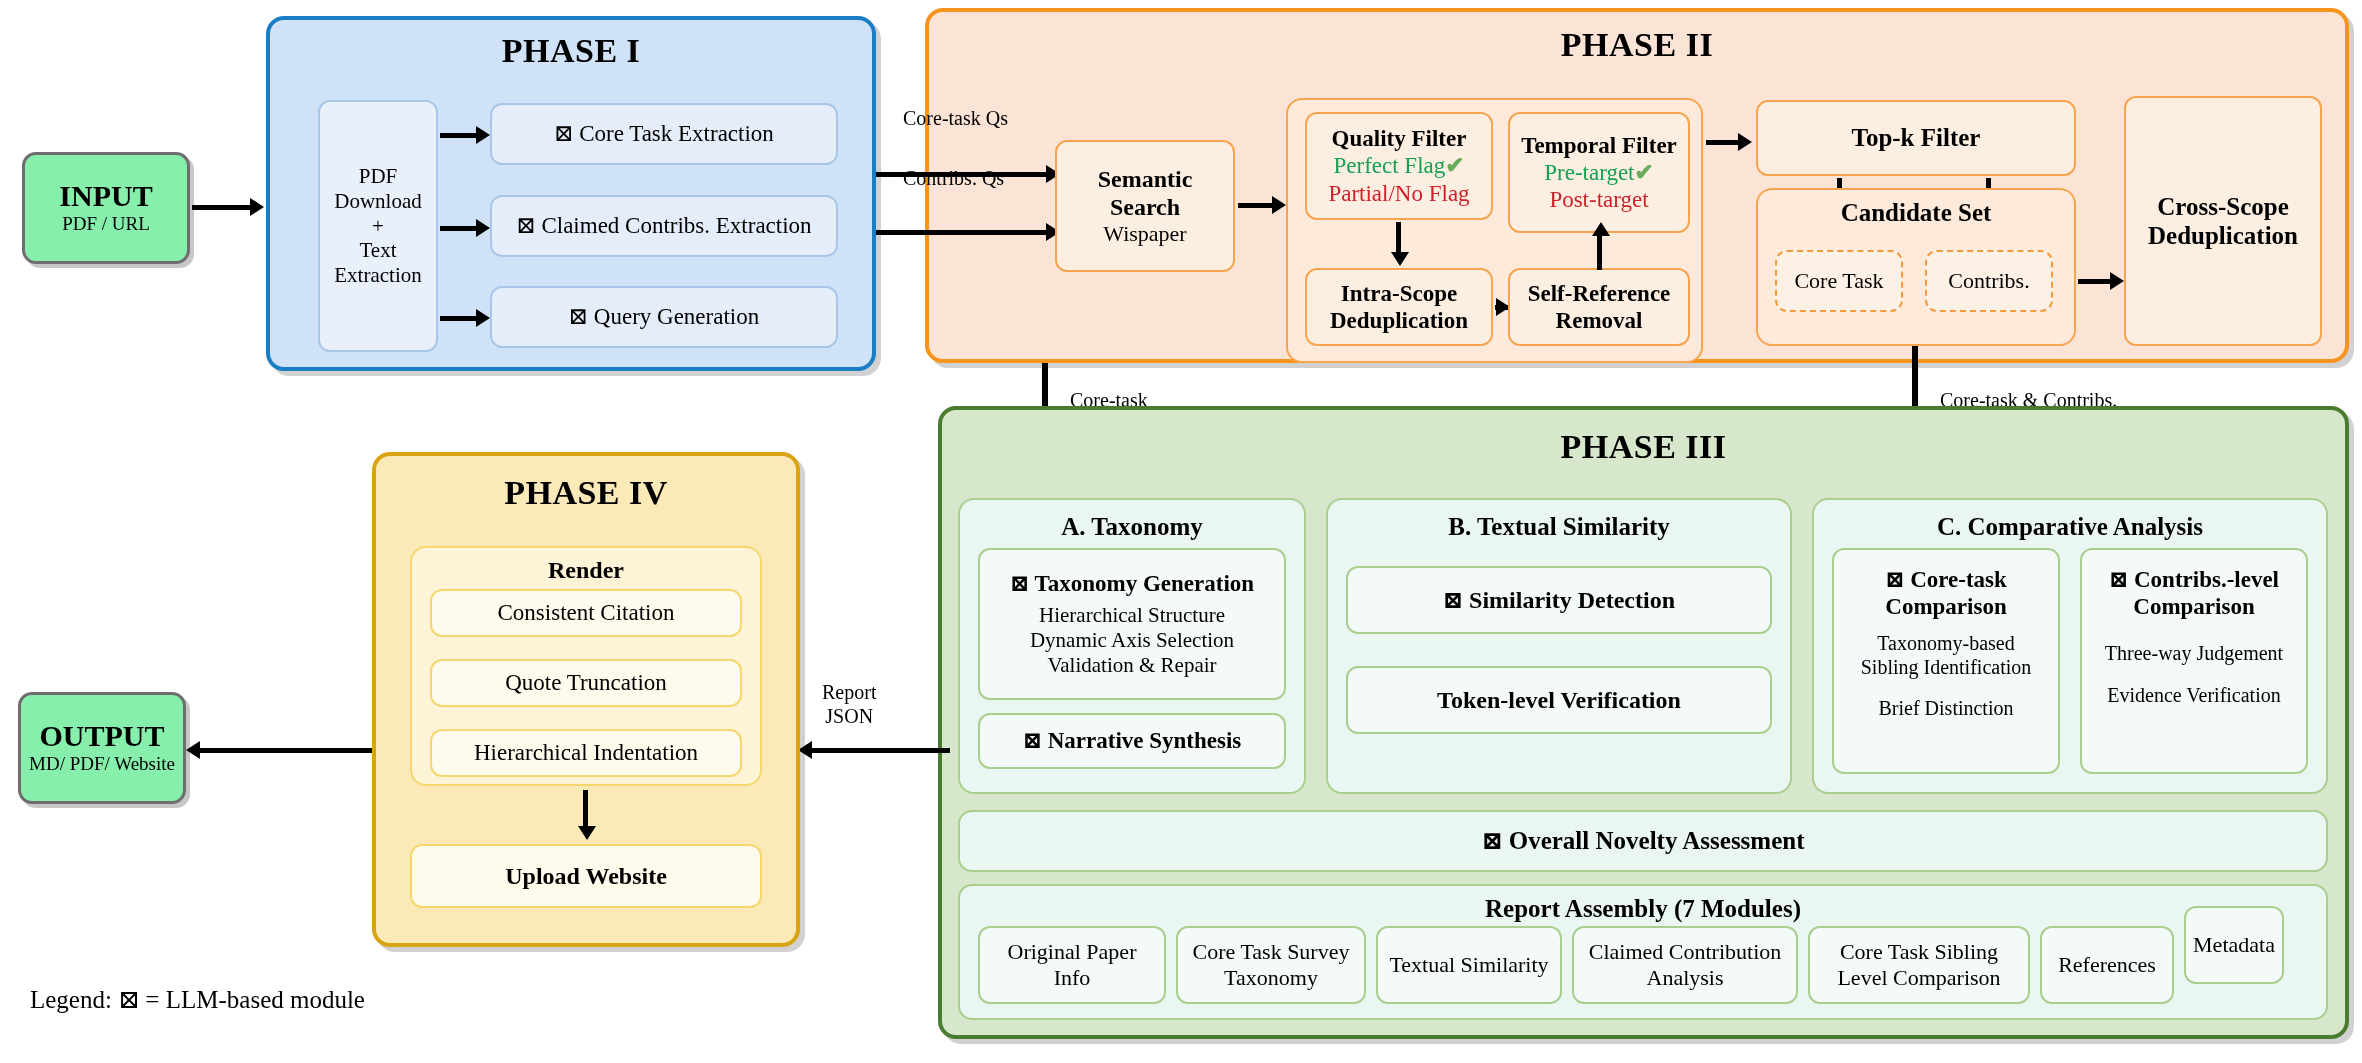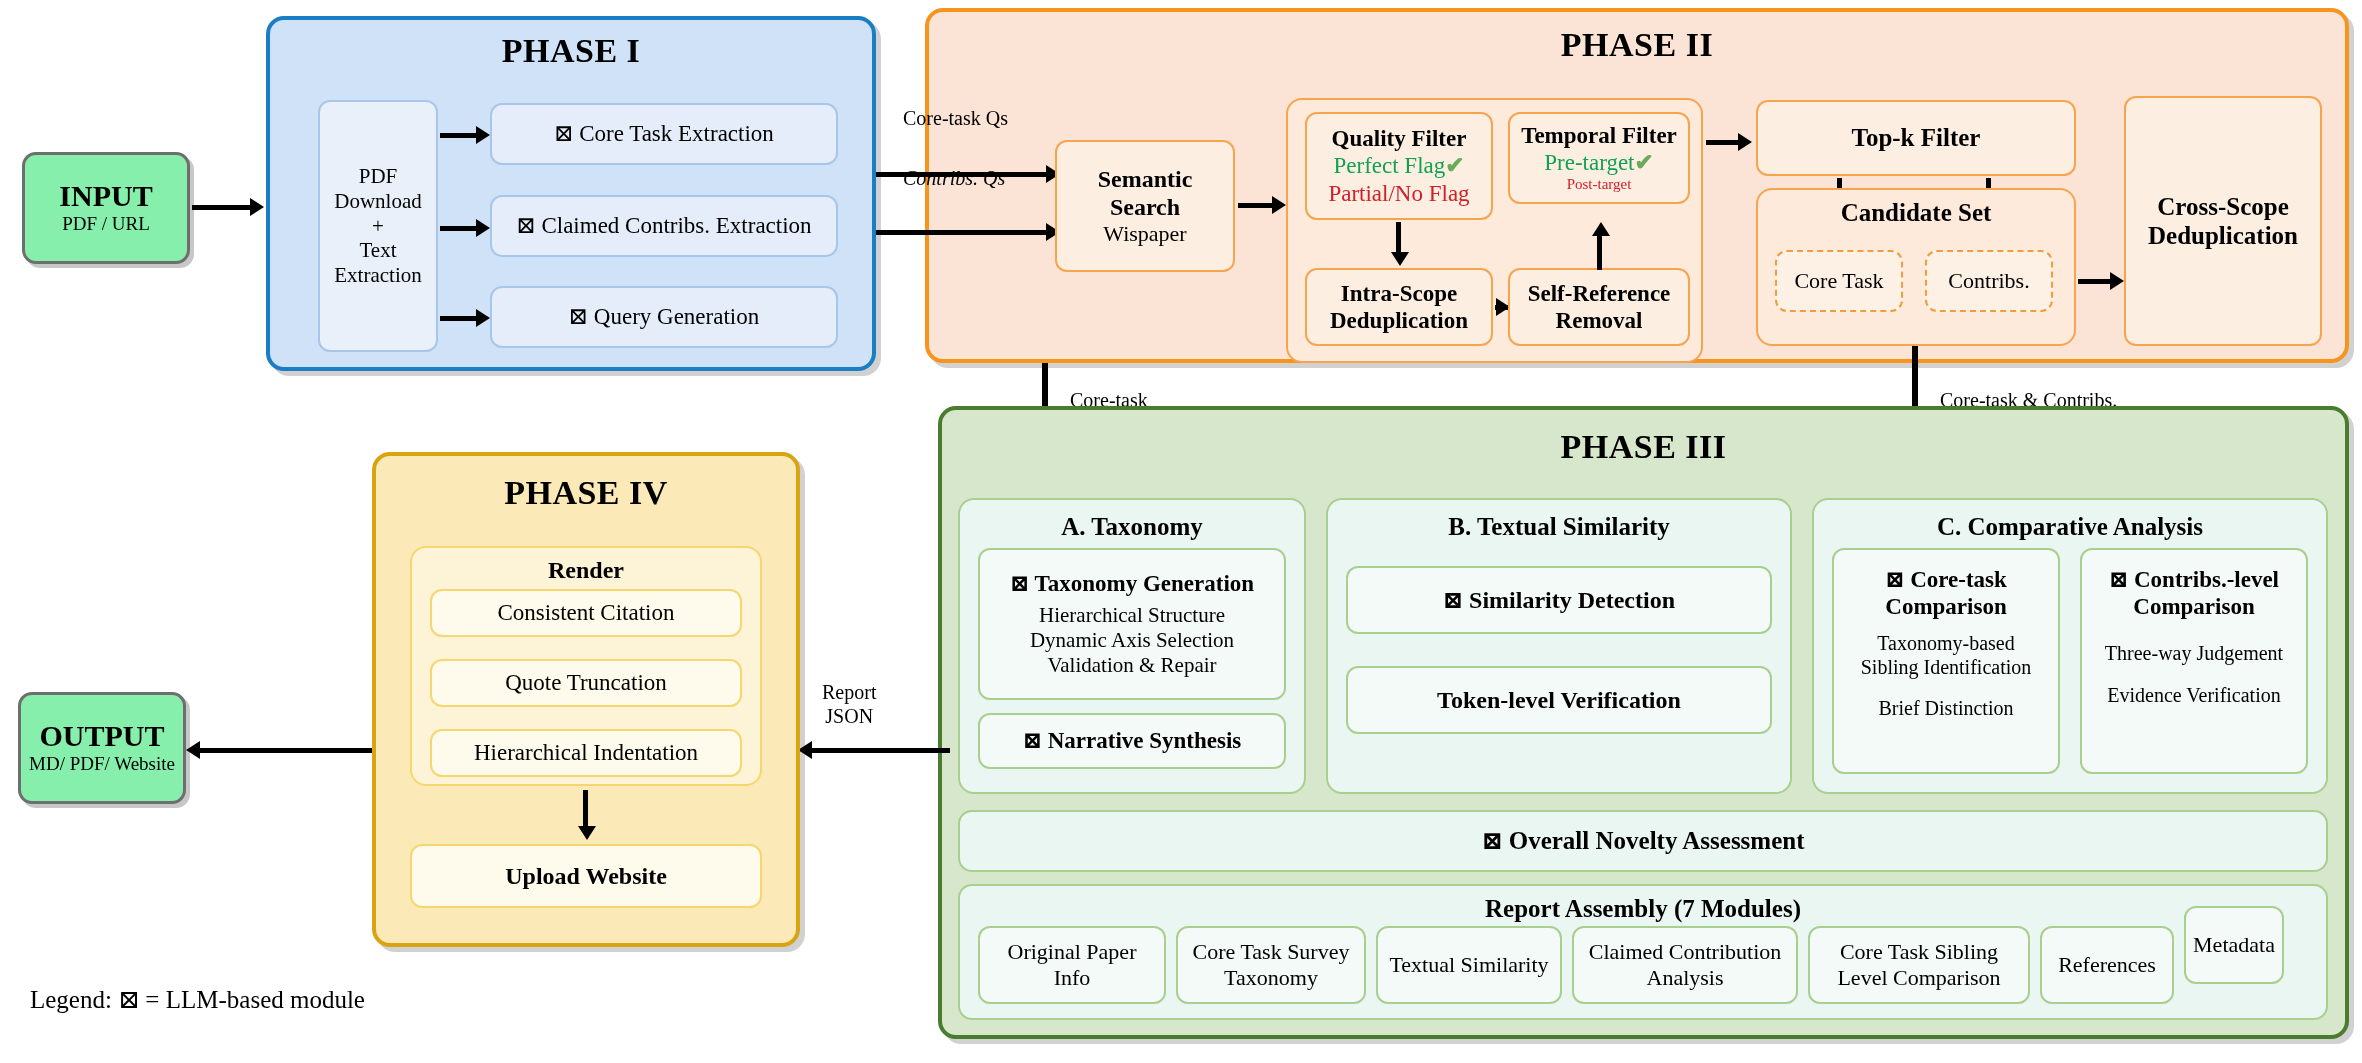--- a/index.html
+++ b/index.html
@@ -104,21 +104,21 @@
 </div>
 
 <div class="phase" style="left:925px;top:8px;width:1424px;height:355px;background:#fbe3d5;border:4px solid #f7941d;box-shadow:5px 5px 0 rgba(0,0,0,.18);">
   <div class="phase-title" style="top:14px;font-size:34px;">PHASE II</div>
 </div>
 
 <div class="edge-label" style="left:903px;top:106px;">Core-task Qs</div>
 <div class="hline" style="left:876px;top:172px;width:176px;"></div>
 <div class="arrow-r" style="left:1046px;top:165px;"></div>
 
-<div class="edge-label" style="left:903px;top:166px;font-style:italic;">Contribs. Qs</div>
+<div class="edge-label" style="left:903px;top:166px;">Contribs. Qs</div>
 <div class="hline" style="left:876px;top:230px;width:176px;"></div>
 <div class="arrow-r" style="left:1046px;top:223px;"></div>
 
 <div class="box b-orange" style="left:1055px;top:140px;width:180px;height:132px;">
   <span class="t-b" style="font-size:24px;">Semantic</span>
   <span class="t-b" style="font-size:24px;">Search</span>
   <span style="font-size:22px;">Wispaper</span>
 </div>
 
 <div class="hline" style="left:1238px;top:203px;width:38px;"></div>
@@ -127,26 +127,26 @@
 <div class="box b-orange-grp" style="left:1286px;top:98px;width:417px;height:265px;border-radius:16px;"></div>
 
 <div class="box b-orange" style="left:1305px;top:112px;width:188px;height:108px;">
   <span class="t-b" style="font-size:23px;">Quality Filter</span>
   <span style="font-size:23px;">
     <span class="g">Perfect Flag</span><span class="check">✔</span>
   </span>
   <span class="r" style="font-size:23px;">Partial/No Flag</span>
 </div>
 
-<div class="box b-orange" style="left:1508px;top:112px;width:182px;height:92px;">
+<div class="box b-orange" style="left:1508px;top:112px;width:182px;height:121px;">
   <span class="t-b" style="font-size:23px;">Temporal Filter</span>
   <span style="font-size:23px;">
     <span class="g">Pre-target</span><span class="check">✔</span>
   </span>
-  <span class="r" style="font-size:15px;">Post-target</span>
+  <span class="r" style="font-size:23px;">Post-target</span>
 </div>
 
 <div class="vline" style="left:1396px;top:222px;height:36px;"></div>
 <div class="arrow-d" style="left:1391px;top:252px;"></div>
 
 <div class="box b-orange" style="left:1305px;top:268px;width:188px;height:78px;">
   <span class="t-b" style="font-size:23px;">Intra-Scope</span>
   <span class="t-b" style="font-size:23px;">Deduplication</span>
 </div>
 

